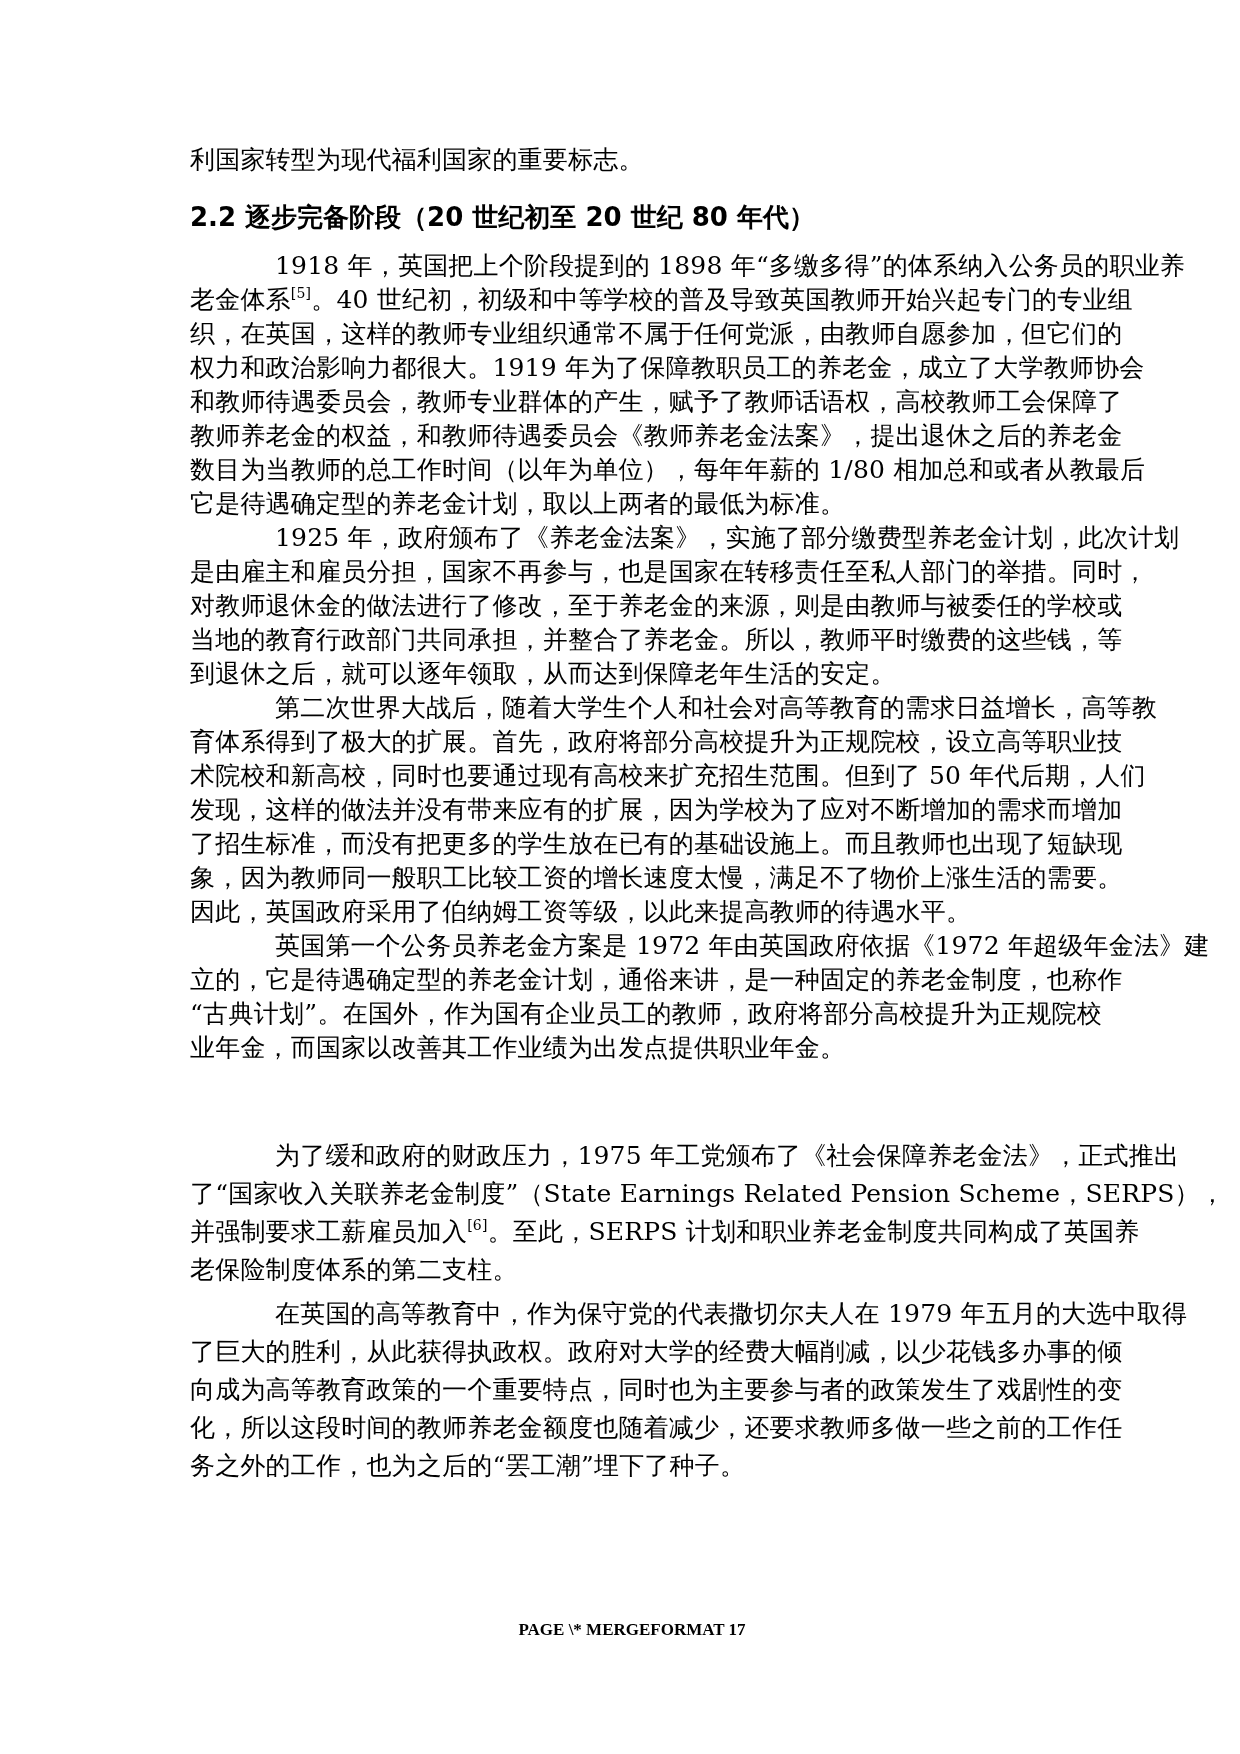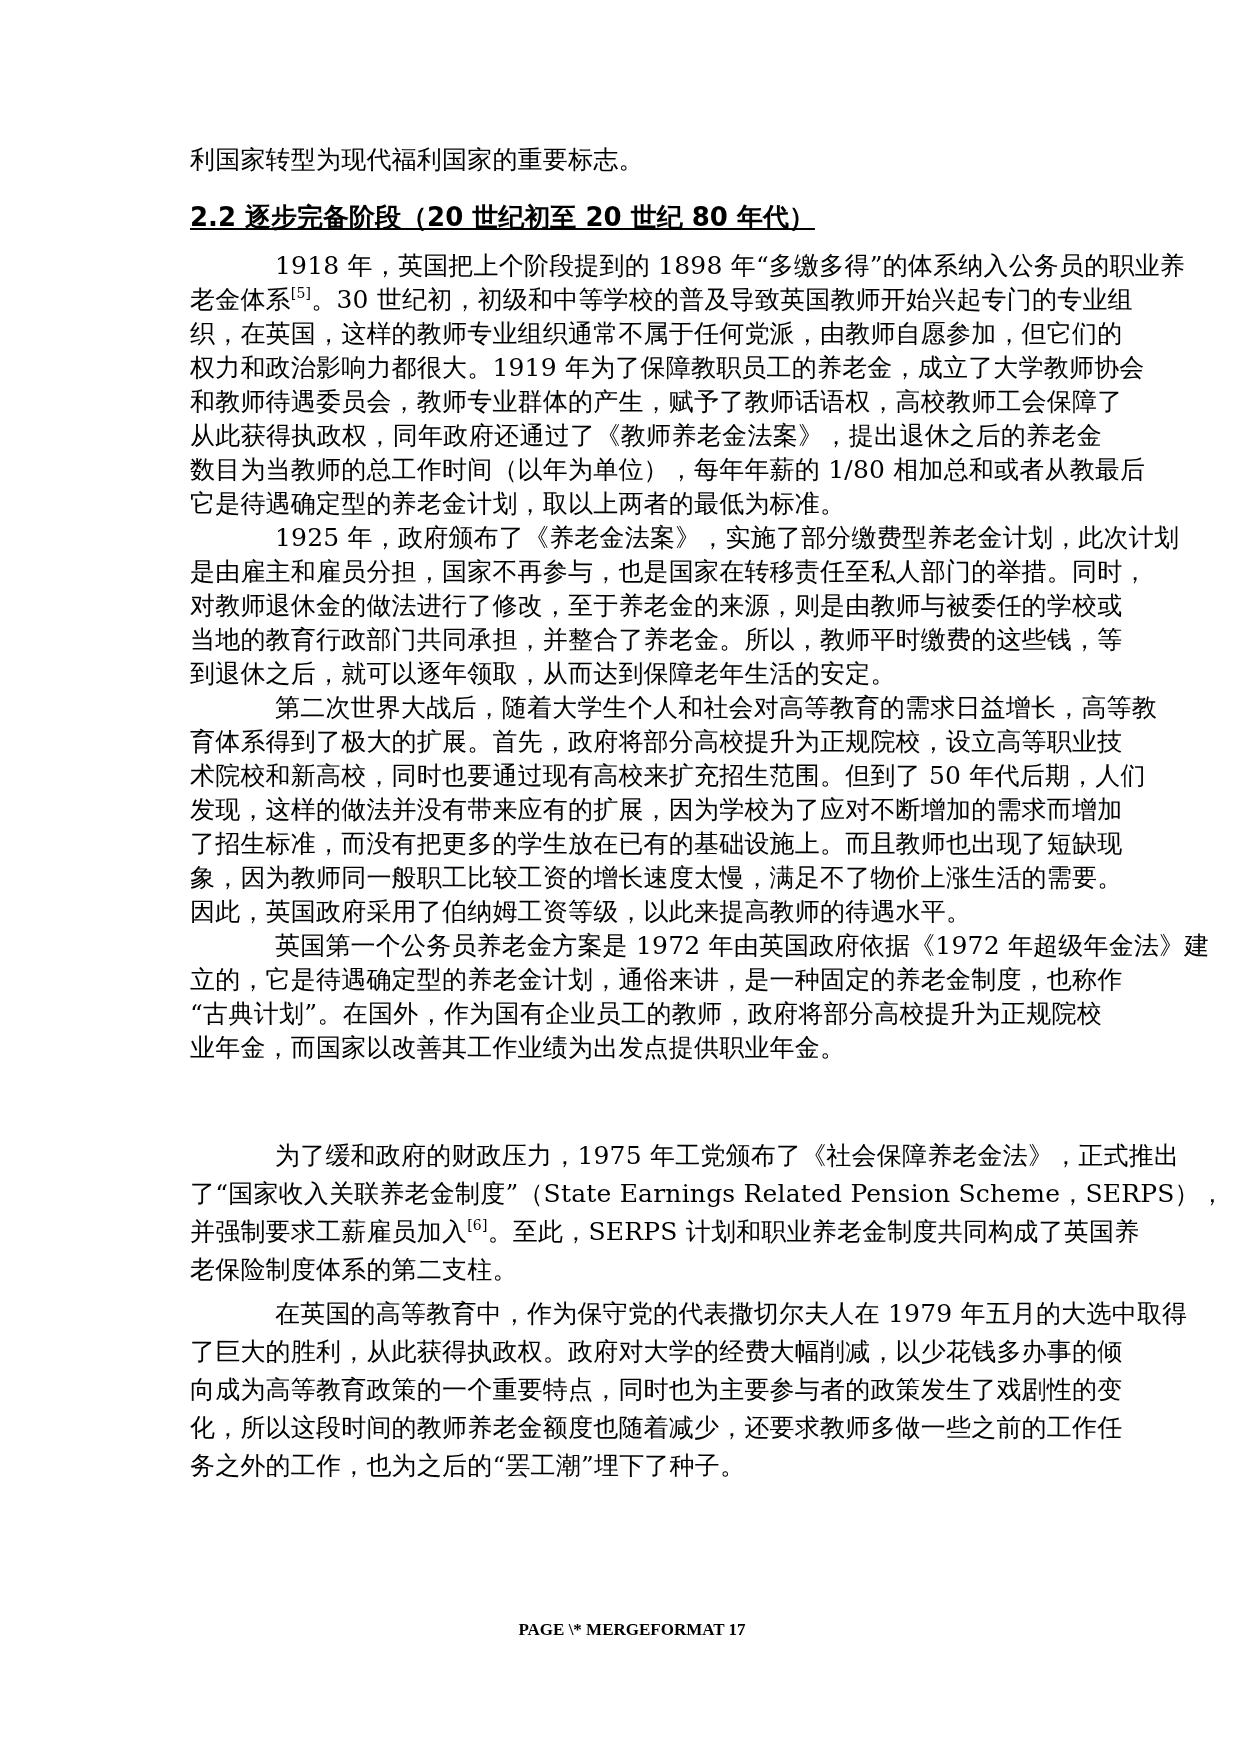--- a/index.html
+++ b/index.html
@@ -42,21 +42,20 @@
     text-align-last: justify;
   }
   .heading {
     position: absolute;
     left: 178px;
     font-family: "DejaVu Sans", "Liberation Sans", sans-serif;
     font-weight: bold;
     font-size: 26px;
     line-height: 36px;
     white-space: nowrap;
-    text-decoration: underline;
   }
   sup {
     font-size: 14px;
     line-height: 0;
     vertical-align: 10px;
   }
   .footer {
     position: absolute;
     left: 0;
     width: 1240px;
@@ -72,25 +71,25 @@
 <body>
 
 <div class="page">
 
   <div class="line" style="top:143px">利国家转型为现代福利国家的重要标志。</div>
 
   <div class="heading" style="top:199px">2.2 逐步完备阶段（20 世纪初至 20 世纪 80 年代）</div>
 
   <div>
     <div class="line indent justify" style="top:249px">1918 年，英国把上个阶段提到的 1898 年“多缴多得”的体系纳入公务员的职业养</div>
-    <div class="line justify" style="top:283px"><span>老金体系</span><sup>[5]</sup><span>。30 世纪初，初级和中等学校的普及导致英国教师开始兴起专门的专业组</span></div>
+    <div class="line justify" style="top:283px"><span>老金体系</span><sup>[5]</sup><span>。40 世纪初，初级和中等学校的普及导致英国教师开始兴起专门的专业组</span></div>
     <div class="line justify" style="top:317px">织，在英国，这样的教师专业组织通常不属于任何党派，由教师自愿参加，但它们的</div>
     <div class="line justify" style="top:351px">权力和政治影响力都很大。1919 年为了保障教职员工的养老金，成立了大学教师协会</div>
     <div class="line justify" style="top:385px">和教师待遇委员会，教师专业群体的产生，赋予了教师话语权，高校教师工会保障了</div>
-    <div class="line justify" style="top:419px">从此获得执政权，同年政府还通过了《教师养老金法案》，提出退休之后的养老金</div>
+    <div class="line justify" style="top:419px">教师养老金的权益，和教师待遇委员会《教师养老金法案》，提出退休之后的养老金</div>
     <div class="line justify" style="top:453px">数目为当教师的总工作时间（以年为单位），每年年薪的 1/80 相加总和或者从教最后</div>
     <div class="line" style="top:487px">它是待遇确定型的养老金计划，取以上两者的最低为标准。</div>
   </div>
 
   <div>
     <div class="line indent justify" style="top:521px">1925 年，政府颁布了《养老金法案》，实施了部分缴费型养老金计划，此次计划</div>
     <div class="line justify" style="top:555px">是由雇主和雇员分担，国家不再参与，也是国家在转移责任至私人部门的举措。同时，</div>
     <div class="line justify" style="top:589px">对教师退休金的做法进行了修改，至于养老金的来源，则是由教师与被委任的学校或</div>
     <div class="line justify" style="top:623px">当地的教育行政部门共同承担，并整合了养老金。所以，教师平时缴费的这些钱，等</div>
     <div class="line" style="top:657px">到退休之后，就可以逐年领取，从而达到保障老年生活的安定。</div>

